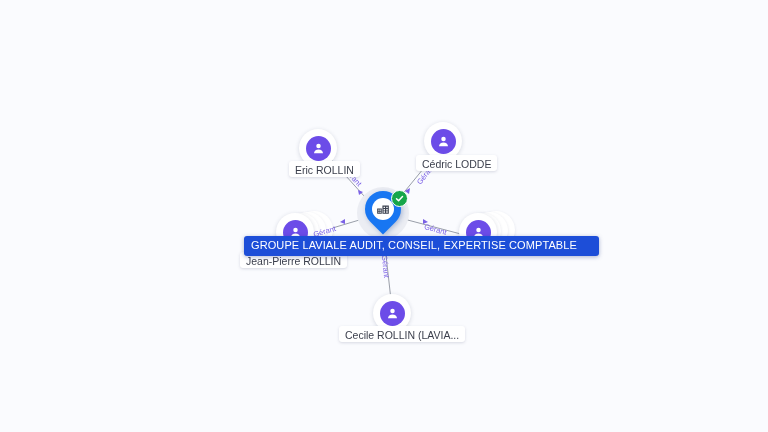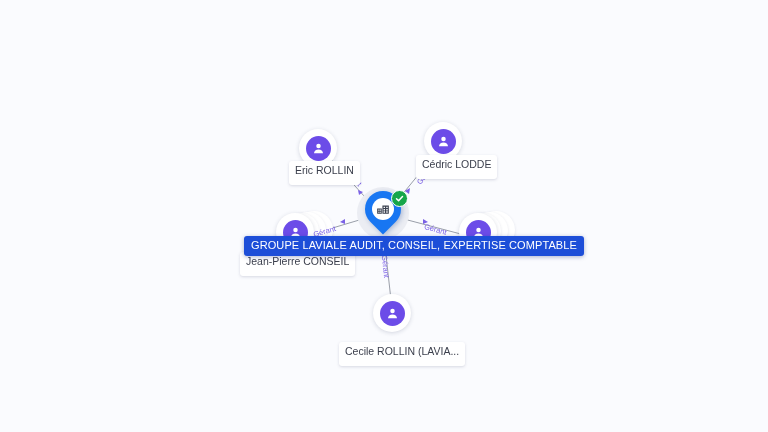--- a/index.html
+++ b/index.html
@@ -114,34 +114,34 @@
   }
   .verified-badge svg { display: block; }
 
   
   .node-label {
     position: absolute;
     background: #ffffff;
     color: #3b3f4c;
     font-size: 10.5px;
     line-height: 13px;
-    padding: 3px 6px 8px 6px;
+    padding: 3px 6px 0 6px;
     border-radius: 3px;
     white-space: nowrap;
     box-shadow: 0 1px 3px rgba(40,50,90,0.17);
     z-index: 7;
   }
   .main-label {
     position: absolute;
     background: #1d4ed8;
     color: #ffffff;
     font-size: 11px;
     line-height: 13px;
     letter-spacing: 0.1px;
-    padding: 3px 7px 4px 7px;
+    padding: 3px 22px 4px 7px;
     border-radius: 3px;
     white-space: nowrap;
     box-shadow: 0 1px 4px rgba(20,40,120,0.35);
     z-index: 20;
   }
 
   
   .edge-label {
     position: absolute;
     color: #7b61e6;
@@ -210,21 +210,21 @@
   <div class="stack-ring" style="left:289px; top:212px; width:37px; height:37px;"></div>
   <div class="stack-ring" style="left:283px; top:213px; width:36px; height:36px;"></div>
   <div class="person-node" style="left:276px; top:213px;">
     <span class="person-avatar">
       <svg width="15" height="15" viewBox="0 0 24 24" fill="#ffffff">
         <circle cx="12" cy="8" r="3.6"></circle>
         <path d="M4.8 19.5c0-3.7 3.2-5.9 7.2-5.9s7.2 2.2 7.2 5.9z"></path>
       </svg>
     </span>
   </div>
-  <div class="node-label" style="left:240px; top:252px;">Jean-Pierre CONSEIL</div>
+  <div class="node-label" style="left:240px; top:252px;">Jean-Pierre ROLLIN</div>
 
   <div class="stack-ring" style="left:477px; top:211px; width:38px; height:38px;"></div>
   <div class="stack-ring" style="left:471px; top:212px; width:37px; height:37px;"></div>
   <div class="stack-ring" style="left:465px; top:213px; width:36px; height:36px;"></div>
   <div class="person-node" style="left:459px; top:213px;">
     <span class="person-avatar">
       <svg width="15" height="15" viewBox="0 0 24 24" fill="#ffffff">
         <circle cx="12" cy="8" r="3.6"></circle>
         <path d="M4.8 19.5c0-3.7 3.2-5.9 7.2-5.9s7.2 2.2 7.2 5.9z"></path>
       </svg>
@@ -232,21 +232,21 @@
   </div>
 
   <div class="person-node" style="left:373px; top:294px;">
     <span class="person-avatar">
       <svg width="15" height="15" viewBox="0 0 24 24" fill="#ffffff">
         <circle cx="12" cy="8" r="3.6"></circle>
         <path d="M4.8 19.5c0-3.7 3.2-5.9 7.2-5.9s7.2 2.2 7.2 5.9z"></path>
       </svg>
     </span>
   </div>
-  <div class="node-label" style="left:339px; top:326px;margin-top:16px;">Cecile ROLLIN (LAVIA...</div>
+  <div class="node-label" style="left:339px; top:326px;">Cecile ROLLIN (LAVIA...</div>
 
   <div class="company-pin-wrap" style="left:355px; top:185px;">
     <div class="pin-halo"></div>
     <div class="pin-shape">
       <div class="pin-inner">
         <svg width="14" height="14" viewBox="0 0 24 24" fill="#3c4250">
           <path d="M2 20h8v-9H2zM4 13h2v2H4zm0 3.5h2v2H4zm3.2-3.5h1.6v2H7.2zm0 3.5h1.6v2H7.2z"></path>
           <path d="M11 20h11V6h-11zM13 8h2.4v2.4H13zm0 4H15.4v2.4H13zm0 4h2.4v2.4H13zm4.6-8H20v2.4h-2.4zm0 4H20v2.4h-2.4zm0 4H20v2.4h-2.4z"></path>
         </svg>
       </div>

